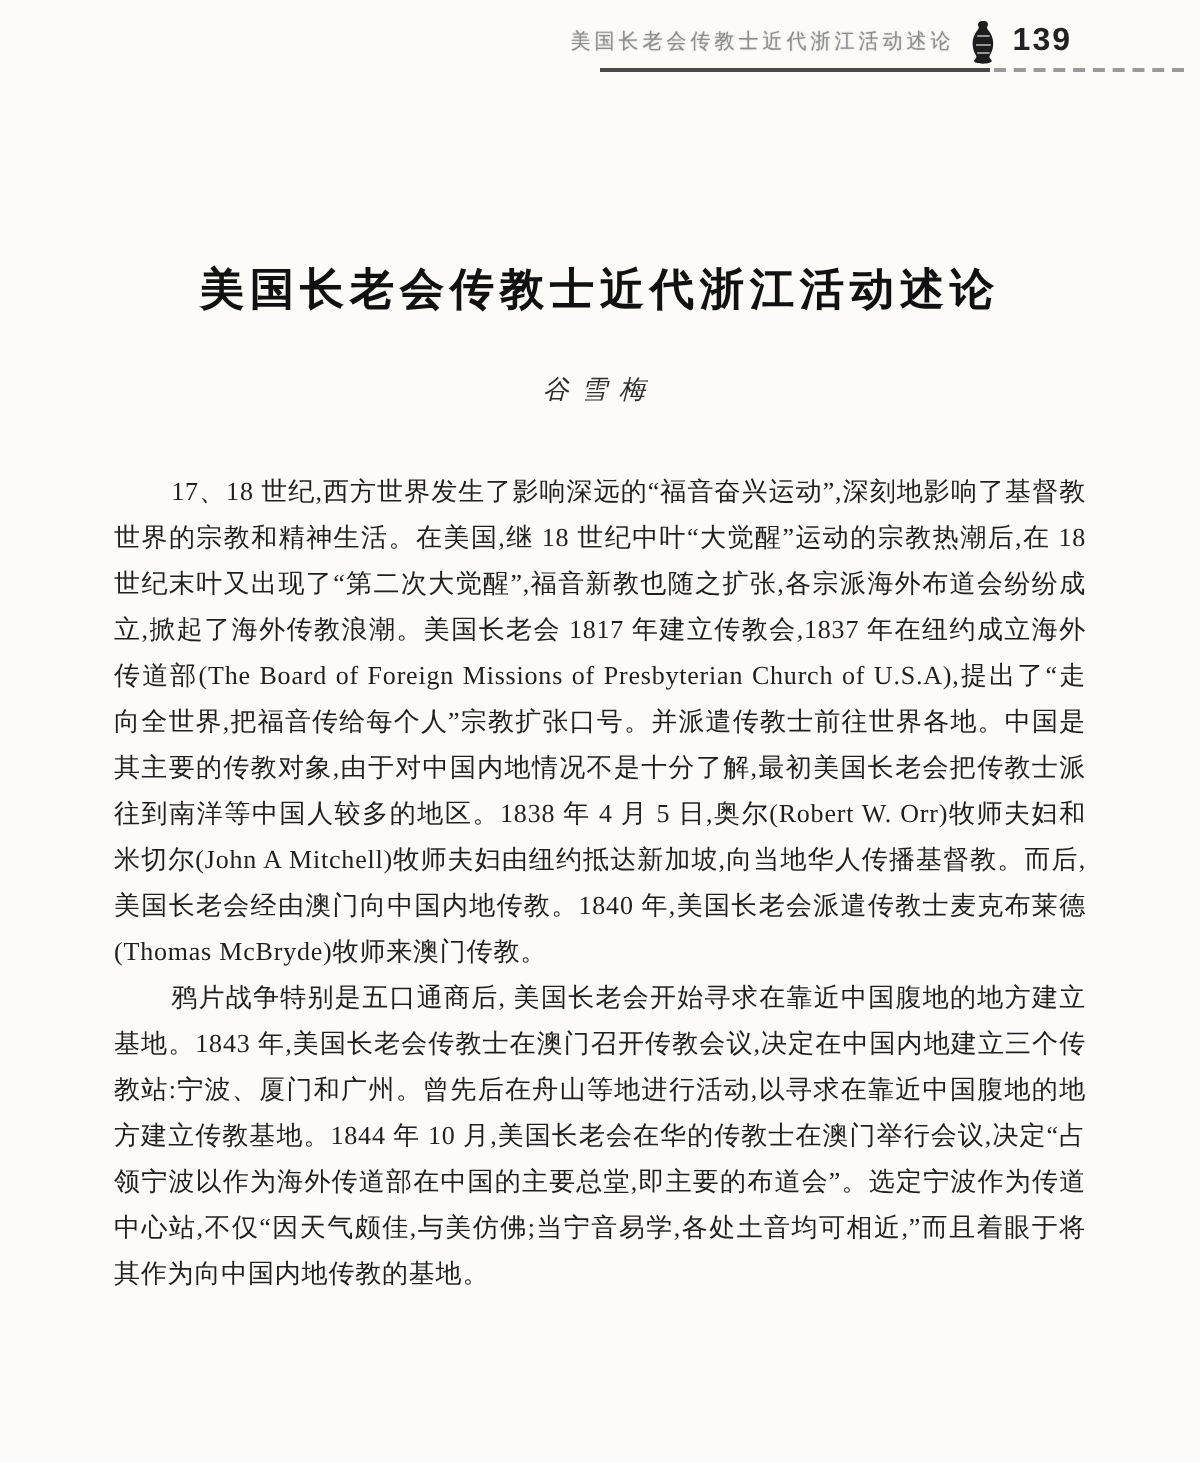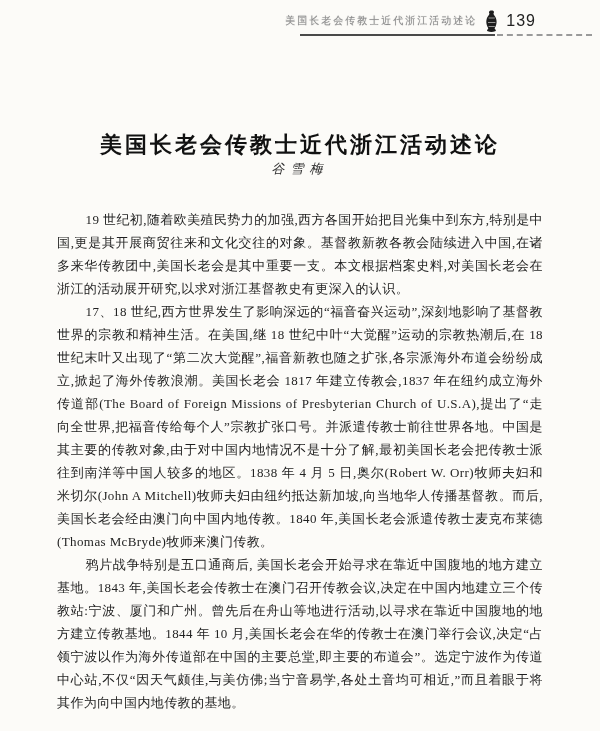--- a/index.html
+++ b/index.html
@@ -34,21 +34,21 @@
     transform: scaleY(1.05);
   }
   .ornament {
     display: inline-block;
     width: 15px;
     height: 22px;
     line-height: 0;
   }
   .page-num {
     font-family: "Liberation Sans", "DejaVu Sans", sans-serif;
-    font-weight: normal;
+    font-weight: bold;
     font-size: 16px;
     color: #222;
     letter-spacing: 1px;
   }
   .header-rule {
     position: absolute;
     top: 34px;
     left: 300px;
     width: 292px;
     display: flex;
@@ -70,20 +70,21 @@
   
   .article-title {
     margin-top: 130px;
     text-align: center;
     font-size: 22px;
     font-weight: bold;
     letter-spacing: 3px;
     color: #111;
   }
   .author {
+    margin-top: 26px;
     text-align: center;
     font-size: 13px;
     letter-spacing: 6px;
     color: #2c2c2c;
     font-style: italic;
   }
   
   .body-text {
     margin: 30px 57px 0 57px;
     width: 486px;
@@ -124,21 +125,20 @@
   <div class="header-rule">
     <span class="rule-solid"></span>
     <span class="rule-dashed"></span>
   </div>
 
   <h1 class="article-title">美国长老会传教士近代浙江活动述论</h1>
 
   <div class="author">谷雪梅</div>
 
   <div class="body-text">
-    <p class="body-para">19 世纪初,随着欧美殖民势力的加强,西方各国开始把目光集中到东方,特别是中国,更是其开展商贸往来和文化交往的对象。基督教新教各教会陆续进入中国,在诸多来华传教团中,美国长老会是其中重要一支。本文根据档案史料,对美国长老会在浙江的活动展开研究,以求对浙江基督教史有更深入的认识。</p>
 
 
     <p class="body-para">17、18 世纪,西方世界发生了影响深远的“福音奋兴运动”,深刻地影响了基督教世界的宗教和精神生活。在美国,继 18 世纪中叶“大觉醒”运动的宗教热潮后,在 18 世纪末叶又出现了“第二次大觉醒”,福音新教也随之扩张,各宗派海外布道会纷纷成立,掀起了海外传教浪潮。美国长老会 1817 年建立传教会,1837 年在纽约成立海外传道部(The Board of Foreign Missions of Presbyterian Church of U.S.A),提出了“走向全世界,把福音传给每个人”宗教扩张口号。并派遣传教士前往世界各地。中国是其主要的传教对象,由于对中国内地情况不是十分了解,最初美国长老会把传教士派往到南洋等中国人较多的地区。1838 年 4 月 5 日,奥尔(Robert W. Orr)牧师夫妇和米切尔(John A Mitchell)牧师夫妇由纽约抵达新加坡,向当地华人传播基督教。而后,美国长老会经由澳门向中国内地传教。1840 年,美国长老会派遣传教士麦克布莱德(Thomas McBryde)牧师来澳门传教。</p>
 
     <p class="body-para">鸦片战争特别是五口通商后, 美国长老会开始寻求在靠近中国腹地的地方建立基地。1843 年,美国长老会传教士在澳门召开传教会议,决定在中国内地建立三个传教站:宁波、厦门和广州。曾先后在舟山等地进行活动,以寻求在靠近中国腹地的地方建立传教基地。1844 年 10 月,美国长老会在华的传教士在澳门举行会议,决定“占领宁波以作为海外传道部在中国的主要总堂,即主要的布道会”。选定宁波作为传道中心站,不仅“因天气颇佳,与美仿佛;当宁音易学,各处土音均可相近,”而且着眼于将其作为向中国内地传教的基地。</p>
   </div>
 
 </div>
 
 </body></html>

